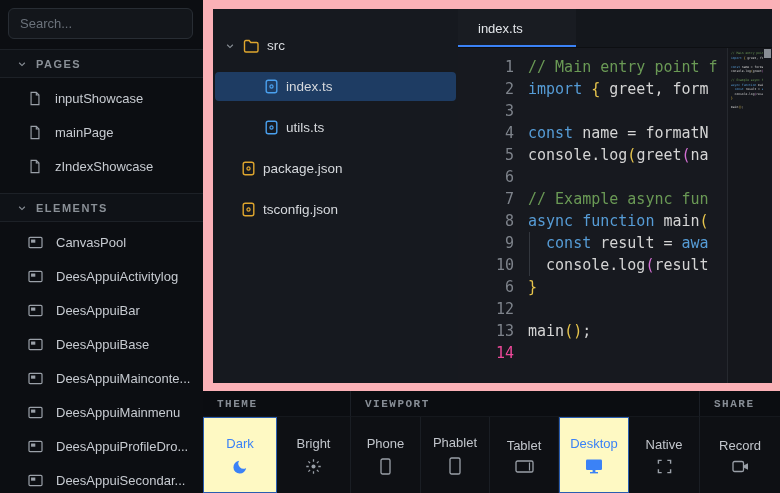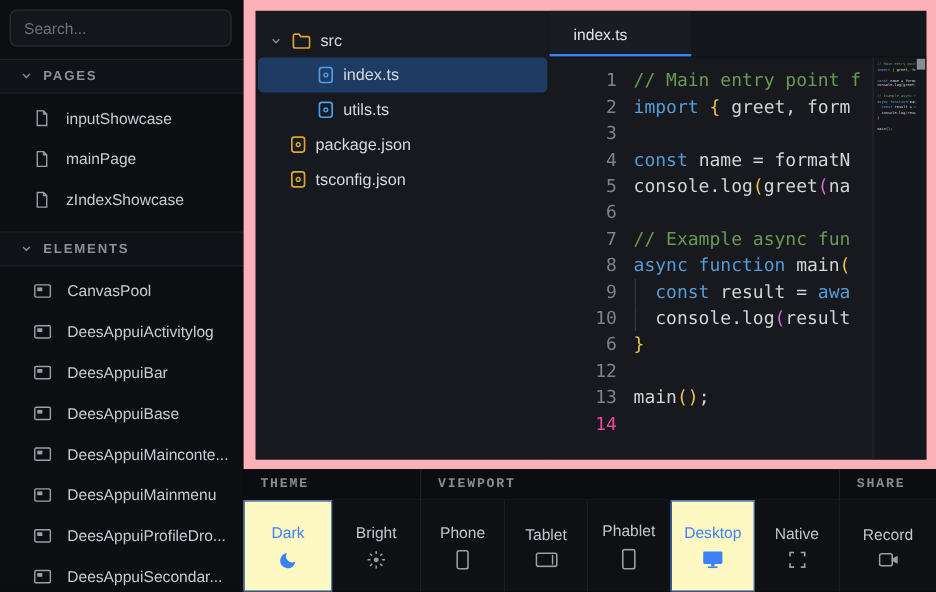--- a/index.html
+++ b/index.html
@@ -26,21 +26,21 @@
   .side-item .ic { display:flex; color:#9aa0a8; }
 
   
   .main-frame { position:absolute; left:203px; top:0; width:577px; height:391px;
                 background:#fbb1b7; padding:9px 8px 8px 10px; }
   .ide { width:100%; height:100%; display:flex; background:#16181d; overflow:hidden; }
 
   
   .filetree { width:245px; flex:0 0 245px; background:#16191f; padding-top:10px; }
   .tree-row { height:29px; display:flex; align-items:center; gap:8px; color:#d6d9dd;
-              font-size:13.5px; margin:0 2px; border-radius:4px; cursor:pointer; }
+              font-size:13.5px; margin:12px 2px; border-radius:4px; cursor:pointer; }
   .tree-row .ic { display:flex; }
   .tree-row.selected { background:#1e3c63; }
   .chev { color:#8a9097; display:flex; }
   .ic-folder { color:#dfa62e; } .ic-ts { color:#4aa0ee; } .ic-json { color:#dfa62e; }
 
   
   .editor { flex:1; display:flex; flex-direction:column; min-width:0; }
   .tabbar { height:39px; background:#14171c; display:flex; border-bottom:1px solid #0d0f12; }
   .tab { width:118px; display:flex; align-items:center; padding-left:20px;
          color:#e2e5e9; font-size:13px; background:#191c22; position:relative; cursor:pointer; }
@@ -344,33 +344,33 @@
         </div>
         <div class="tb-btn" style="width: 70px;">
           <span class="lbl">Phone</span>
           <span class="ic">
             <svg width="11" height="17" viewBox="0 0 11 17">
               <rect x="1" y="1" width="9" height="15" rx="1.6" fill="none" stroke="currentColor" stroke-width="1.3"></rect>
             </svg>
           </span>
         </div>
         <div class="tb-btn" style="width: 69px;">
+          <span class="lbl">Phablet</span>
+          <span class="ic">
+            <svg width="12" height="18" viewBox="0 0 12 18">
+              <rect x="1" y="1" width="10" height="16" rx="1.6" fill="none" stroke="currentColor" stroke-width="1.3"></rect>
+            </svg>
+          </span>
+        </div>
+        <div class="tb-btn" style="width: 69px;">
           <span class="lbl">Tablet</span>
           <span class="ic">
             <svg width="19" height="13" viewBox="0 0 19 13">
               <rect x="1" y="1" width="17" height="11" rx="1.6" fill="none" stroke="currentColor" stroke-width="1.3"></rect>
               <path d="M14.5 2.5v8" stroke="currentColor" stroke-width="1.2"></path>
-            </svg>
-          </span>
-        </div>
-        <div class="tb-btn" style="width: 69px;">
-          <span class="lbl">Phablet</span>
-          <span class="ic">
-            <svg width="12" height="18" viewBox="0 0 12 18">
-              <rect x="1" y="1" width="10" height="16" rx="1.6" fill="none" stroke="currentColor" stroke-width="1.3"></rect>
             </svg>
           </span>
         </div>
         <div class="tb-btn selected" style="width: 70px;">
           <span class="lbl">Desktop</span>
           <span class="ic">
             <svg width="18" height="16" viewBox="0 0 18 16">
               <rect x="1" y="1.5" width="16" height="10.5" rx="1.2" fill="currentColor"></rect>
               <rect x="7.6" y="12" width="2.8" height="2" fill="currentColor"></rect>
               <rect x="5" y="14" width="8" height="1.4" fill="currentColor"></rect>

